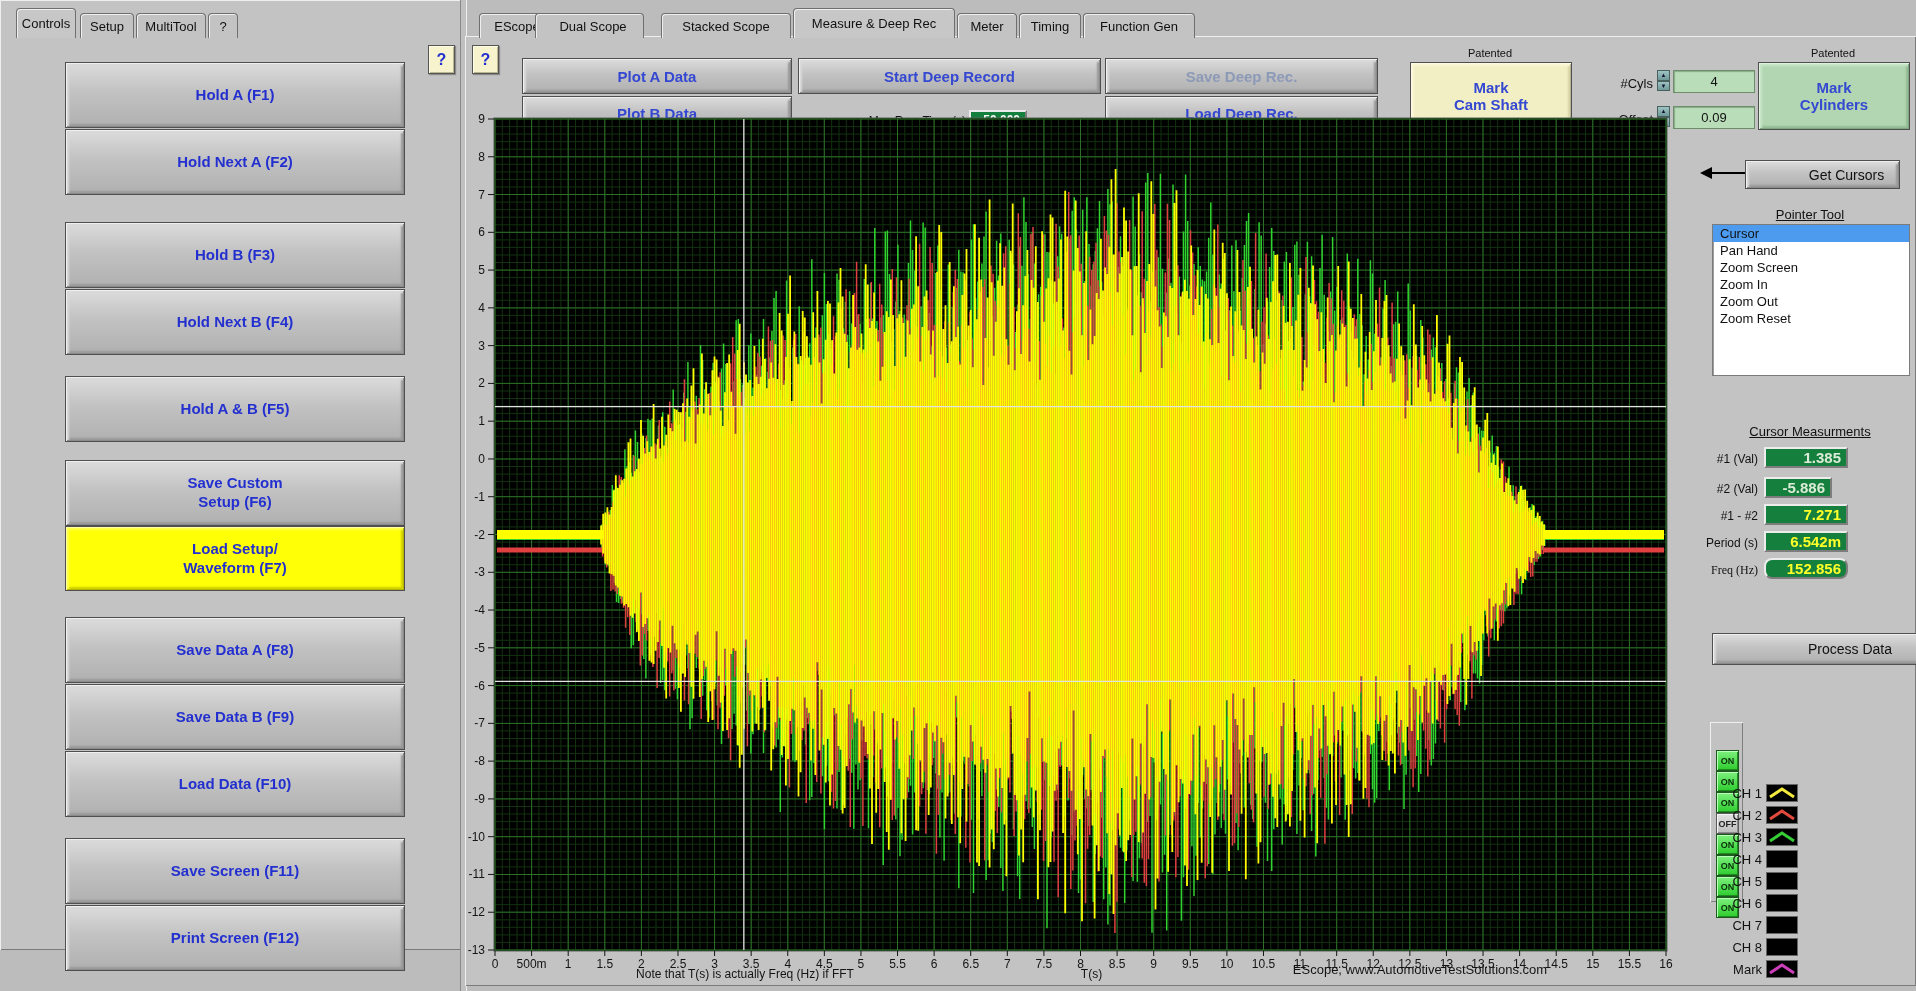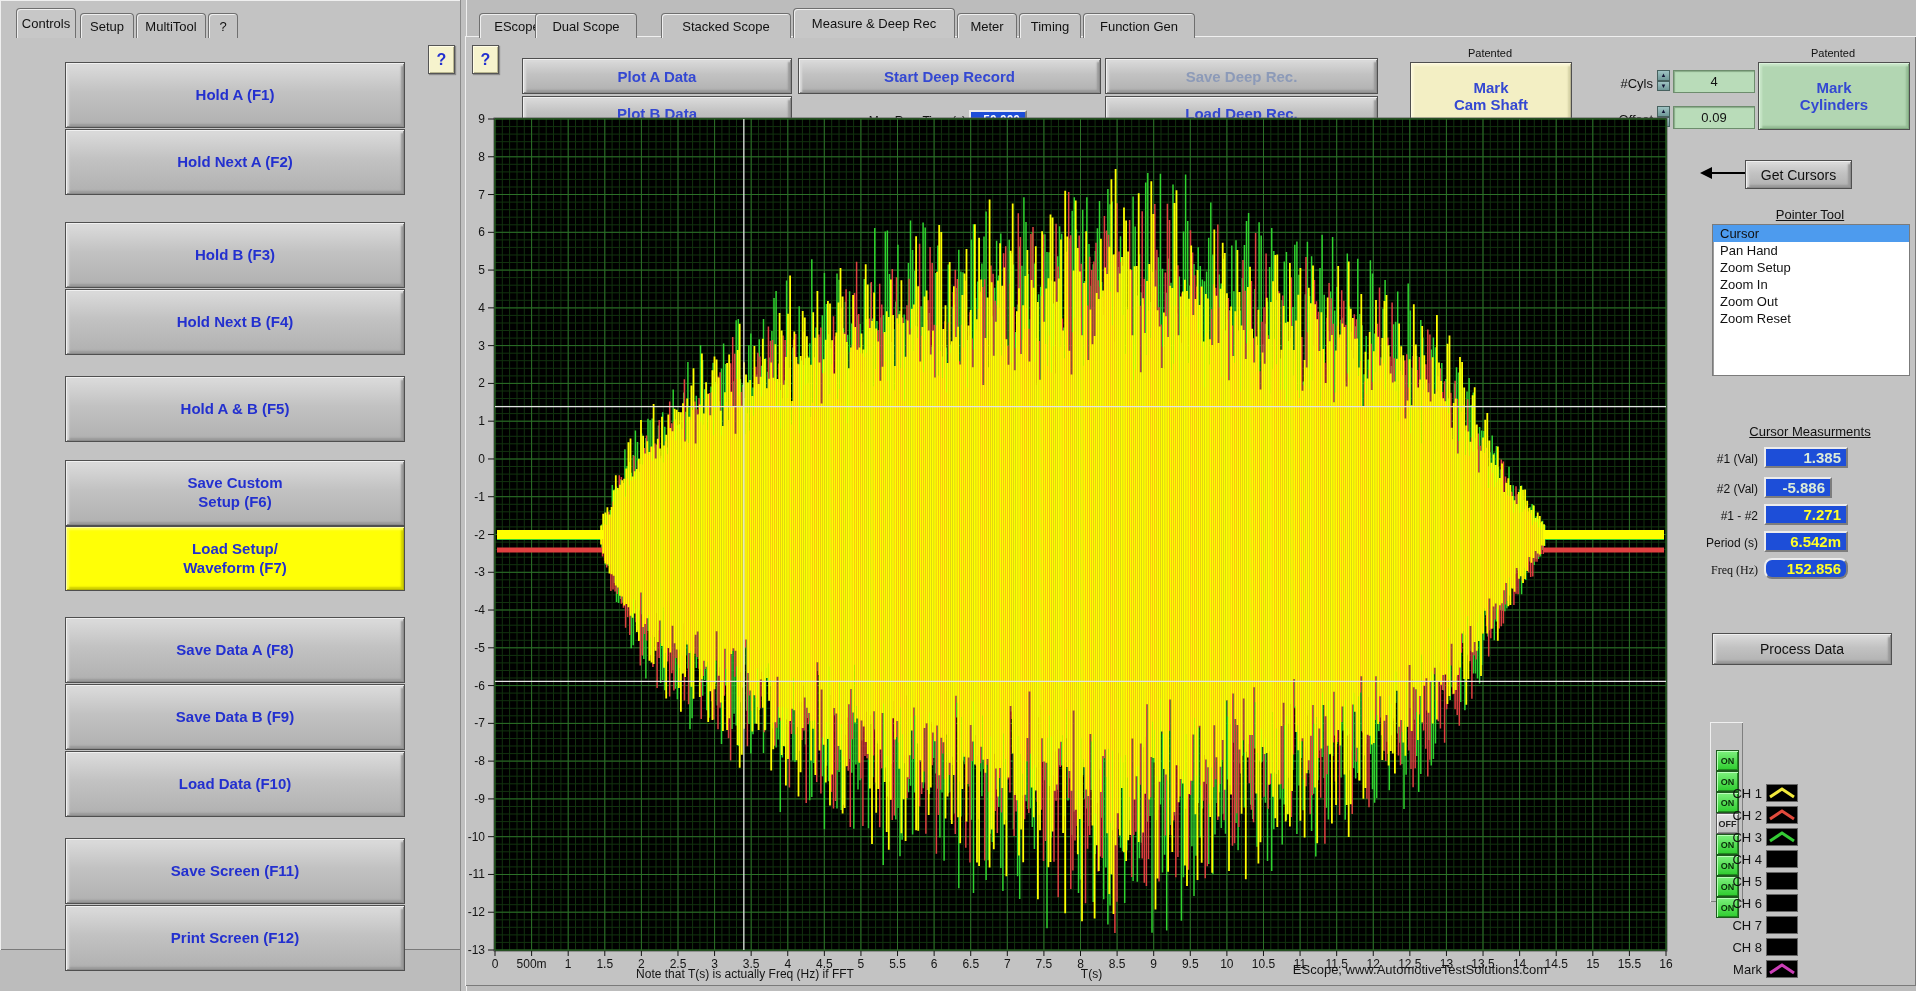--- a/index.html
+++ b/index.html
@@ -15,35 +15,35 @@
          text-align:center;cursor:default;}
   .btn-blue{color:#2330cf;font-weight:bold;font-size:15px;white-space:pre-line;line-height:1.25;}
   .btn-blue-n{color:#3448d2;font-weight:bold;font-size:15px;white-space:pre-line;}
   .btn-disabled{color:#8c9ab8;}
   .btn-yellow{background:#ffff06;box-shadow:inset 1px 1px 0 #ffff9d, inset -1px -1px 0 #b5b500,
               inset 3px 3px 2px #ffff4f, inset -3px -3px 2px #cfcf00;}
   .btn-paleyellow{background:#f3efc4;box-shadow:inset 1px 1px 0 #fffbe2, inset -1px -1px 0 #b9b592,
               inset 3px 3px 2px #faf6d5, inset -3px -3px 2px #d6d2a6;}
   .btn-palegreen{background:#b2d6b2;box-shadow:inset 1px 1px 0 #dcf2dc, inset -1px -1px 0 #7fa77f,
               inset 3px 3px 2px #c8e6c8, inset -3px -3px 2px #94bc94;}
-  .btn-black{color:#111;font-weight:normal;font-size:14px;}
+  .btn-black{color:#111;font-weight:normal;font-size:14px;padding-left:48px;}
   
   .tab{position:absolute;display:flex;align-items:center;justify-content:center;
        font-size:13px;background:#c3c3c3;border:1px solid #6f6f6f;border-bottom:none;
        border-radius:4px 4px 0 0;
        box-shadow:inset 1px 1px 0 #efefef;margin-left:12px;}
   .tab.active{background:#c7c7c7;z-index:3;}
   .panel-edge{position:absolute;background:#c3c3c3;
        box-shadow:inset 1px 1px 0 #efefef, inset -1px -1px 0 #7a7a7a;}
   
   .help-btn{position:absolute;width:25px;height:27px;background:#f6f3cd;border:1px solid #555;
        box-shadow:inset 1px 1px 0 #fffce4, inset -1px -1px 0 #b9b690, 1px 1px 1px #8a8a8a;
        color:#2330cf;font-weight:bold;font-size:16px;display:flex;align-items:center;justify-content:center;}
   
-  .num-display{position:absolute;background:#1d4ed8;border:2px solid;
+  .num-display{position:absolute;background:#15803d;border:2px solid;
        border-color:#ececec #7d7d7d #7d7d7d #ececec;
        display:flex;align-items:center;justify-content:flex-end;
        font-weight:bold;font-size:15px;padding-right:5px;box-sizing:border-box;}
   .num-pale{color:#dcecd8;}
   .num-yellow{color:#ffff29;}
   .field-label{position:absolute;font-size:12px;color:#111;text-align:right;}
   .green-field{position:absolute;background:#b9dcb9;border:1px solid #6d8d6d;
        box-shadow:inset 1px 1px 1px #88aa88;display:flex;align-items:center;justify-content:center;
        font-size:13px;color:#111;}
   .spinner{position:absolute;width:13px;height:21px;display:flex;flex-direction:column;}
@@ -105,21 +105,21 @@
 <div class="btn3d btn-blue" style="left:65px;top:838px;width:338px;height:64px;"><span>Save Screen (F11)</span></div>
 <div class="btn3d btn-blue" style="left:65px;top:905px;width:338px;height:64px;"><span>Print Screen (F12)</span></div>
 
 <div class="divider" style="left:460px;top:0;width:7px;height:991px;"></div>
 
 <div class="panel-edge" style="left:465px;top:36px;width:1451px;height:950px;"></div>
 
 <div class="tab" style="left:467px;top:13px;width:74px;height:24px;">
     <span>EScope</span>
   </div>
-<div class="tab" style="left:523px;top:13px;width:100px;height:24px;">
+<div class="tab" style="left:523px;top:13px;width:100px;height:24px;padding-left:7px;">
     <span>Dual Scope</span>
   </div>
 <div class="tab" style="left:649px;top:13px;width:128px;height:24px;">
     <span>Stacked Scope</span>
   </div>
 <div class="tab active" style="left:781px;top:8px;width:160px;height:29px;">
     <span>Measure &amp; Deep Rec</span>
   </div>
 <div class="tab" style="left:945px;top:13px;width:58px;height:24px;">
     <span>Meter</span>
@@ -647,21 +647,21 @@
   <polygon points="0,9 12,3 12,15" fill="#000"></polygon>
 </svg>
 <div class="btn3d btn-black" style="left:1745px;top:160px;width:105px;height:27px;">
     <span>Get Cursors</span>
   </div>
 
 <div class="abs underlined" style="left:1712px;top:207px;width:196px;text-align:center;font-size:13px;"><span>Pointer Tool</span></div>
 <div class="listbox" style="left:1712px;top:224px;width:196px;height:150px;">
   <div class="row selected"><span>Cursor</span></div>
   <div class="row"><span>Pan Hand</span></div>
-  <div class="row"><span>Zoom Setup</span></div>
+  <div class="row"><span>Zoom Screen</span></div>
   <div class="row"><span>Zoom In</span></div>
   <div class="row"><span>Zoom Out</span></div>
   <div class="row"><span>Zoom Reset</span></div>
 </div>
 
 <div class="abs underlined" style="left:1712px;top:424px;width:196px;text-align:center;font-size:13px;"><span>Cursor Measurments</span></div>
 
 <div class="meas-label" style="left:1698px;top:452px;"><span>#1 (Val)</span></div>
 <div class="num-display num-pale" style="left:1764px;top:447px;width:84px;height:21px;">
     <span>1.385</span>

